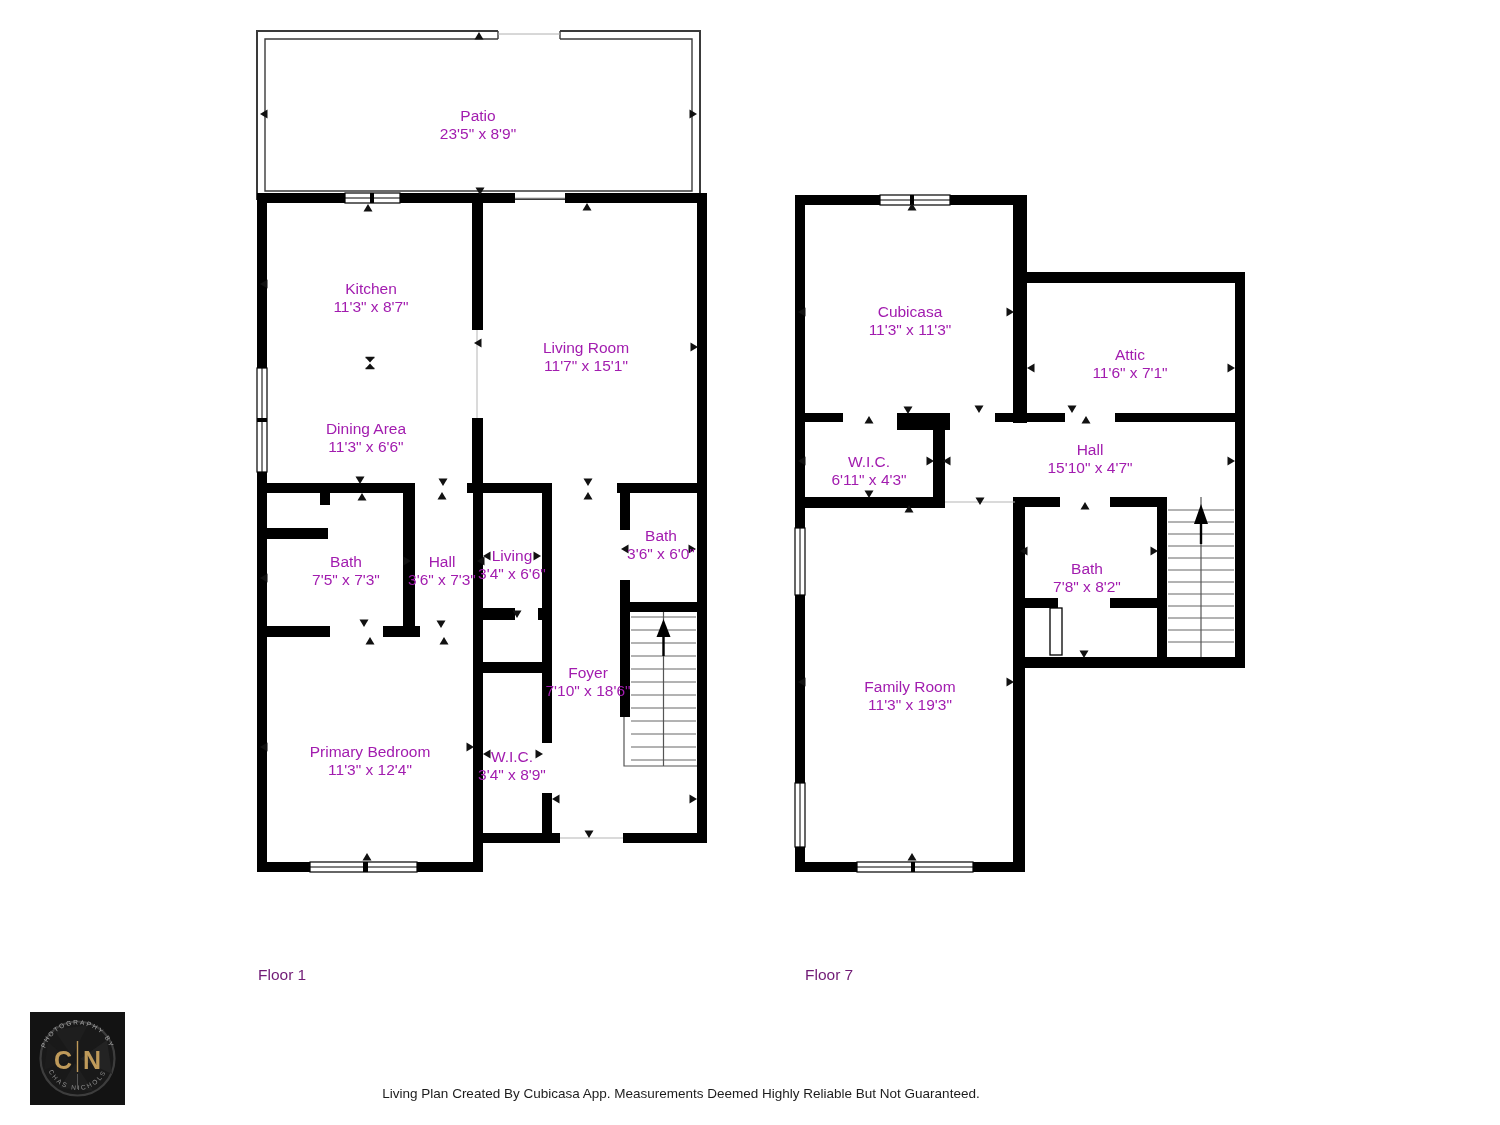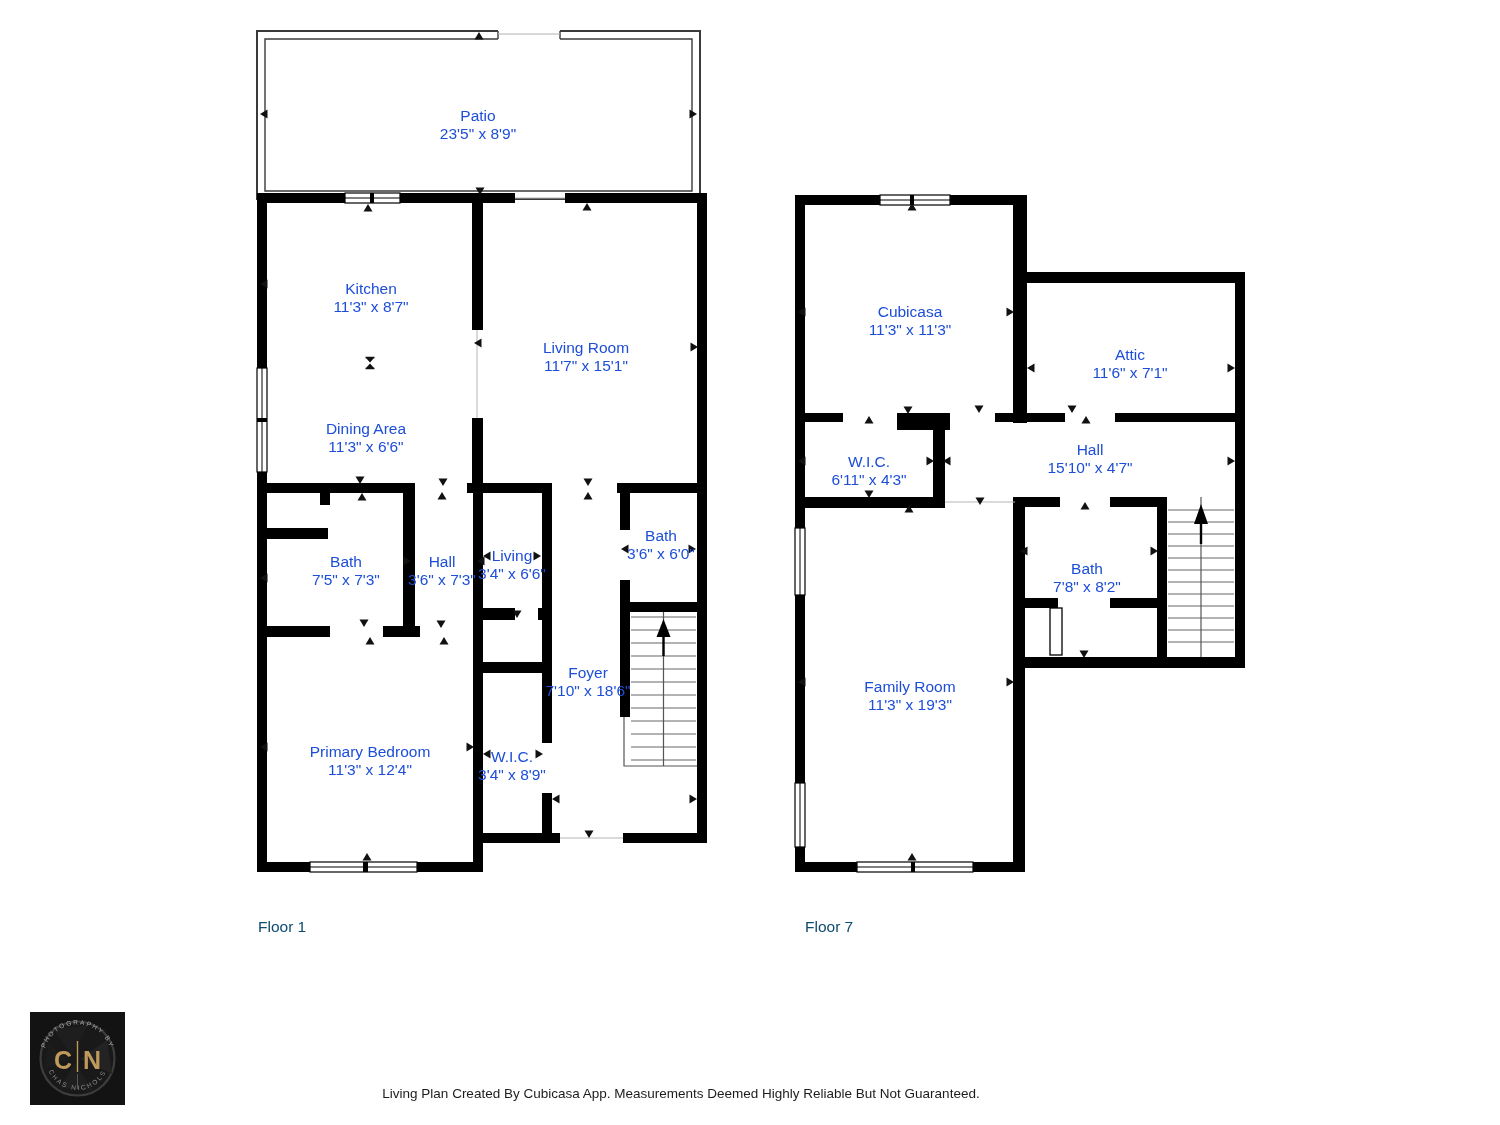--- a/index.html
+++ b/index.html
@@ -1,21 +1,21 @@
 <!DOCTYPE html>
 <html><head>
 <meta charset="utf-8">
 <style>
   html,body{margin:0;padding:0;background:#ffffff;}
   body{width:1500px;height:1125px;position:relative;overflow:hidden;
        font-family:"Liberation Sans", sans-serif;}
   .plan-svg{position:absolute;left:0;top:0;}
   .room-label{position:absolute;transform:translateX(-50%);text-align:center;
-       font-size:15.5px;line-height:18px;color:#1d4ed8;white-space:nowrap;}
-  .floor-label{position:absolute;font-size:15.5px;color:#0c4a6e;}
+       font-size:15.5px;line-height:18px;color:#a21caf;white-space:nowrap;}
+  .floor-label{position:absolute;font-size:15.5px;color:#701a75;margin-top:48px;}
   .footer-note{position:absolute;left:681px;top:1086px;transform:translateX(-50%);
        font-size:13.5px;color:#1c1c1c;white-space:nowrap;}
   .logo-svg{position:absolute;left:30px;top:1012px;}
 </style>
 </head>
 <body>
 
 <svg class="plan-svg" width="1500" height="1125" viewBox="0 0 1500 1125">
   <defs>
     <path id="mu" d="M-4.5,3.5 H4.5 L0,-4 Z" fill="#111"></path>

